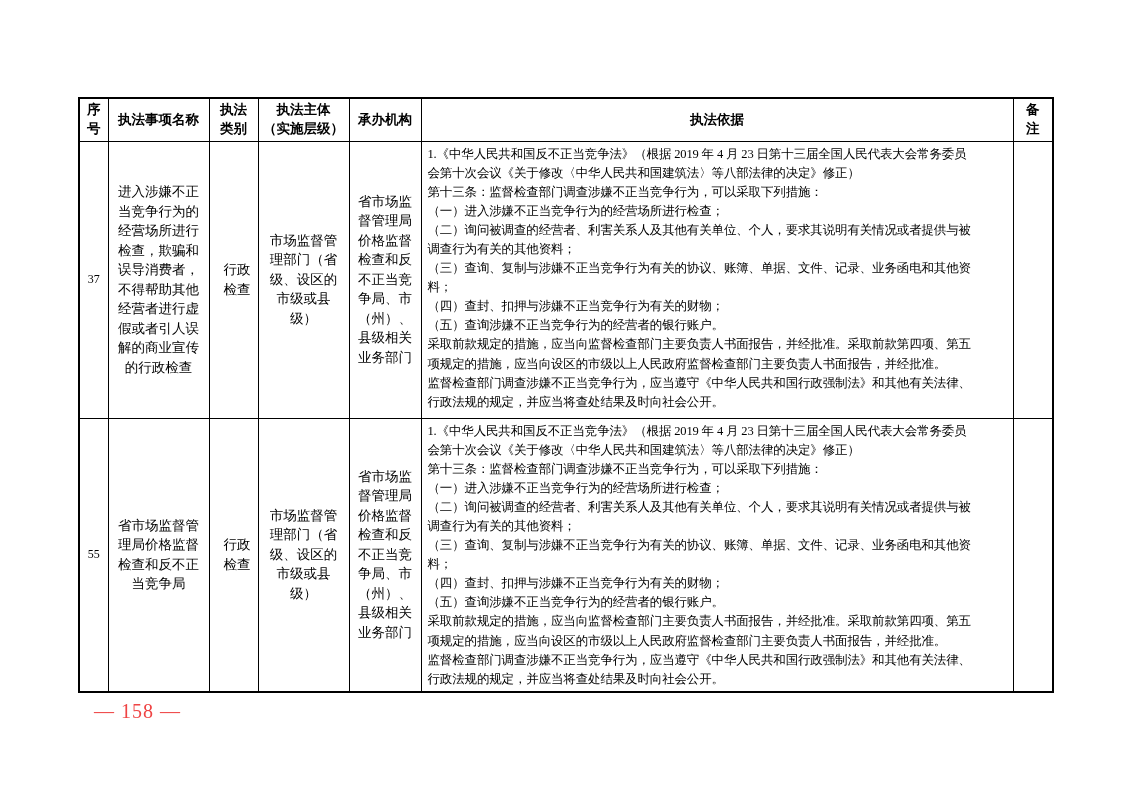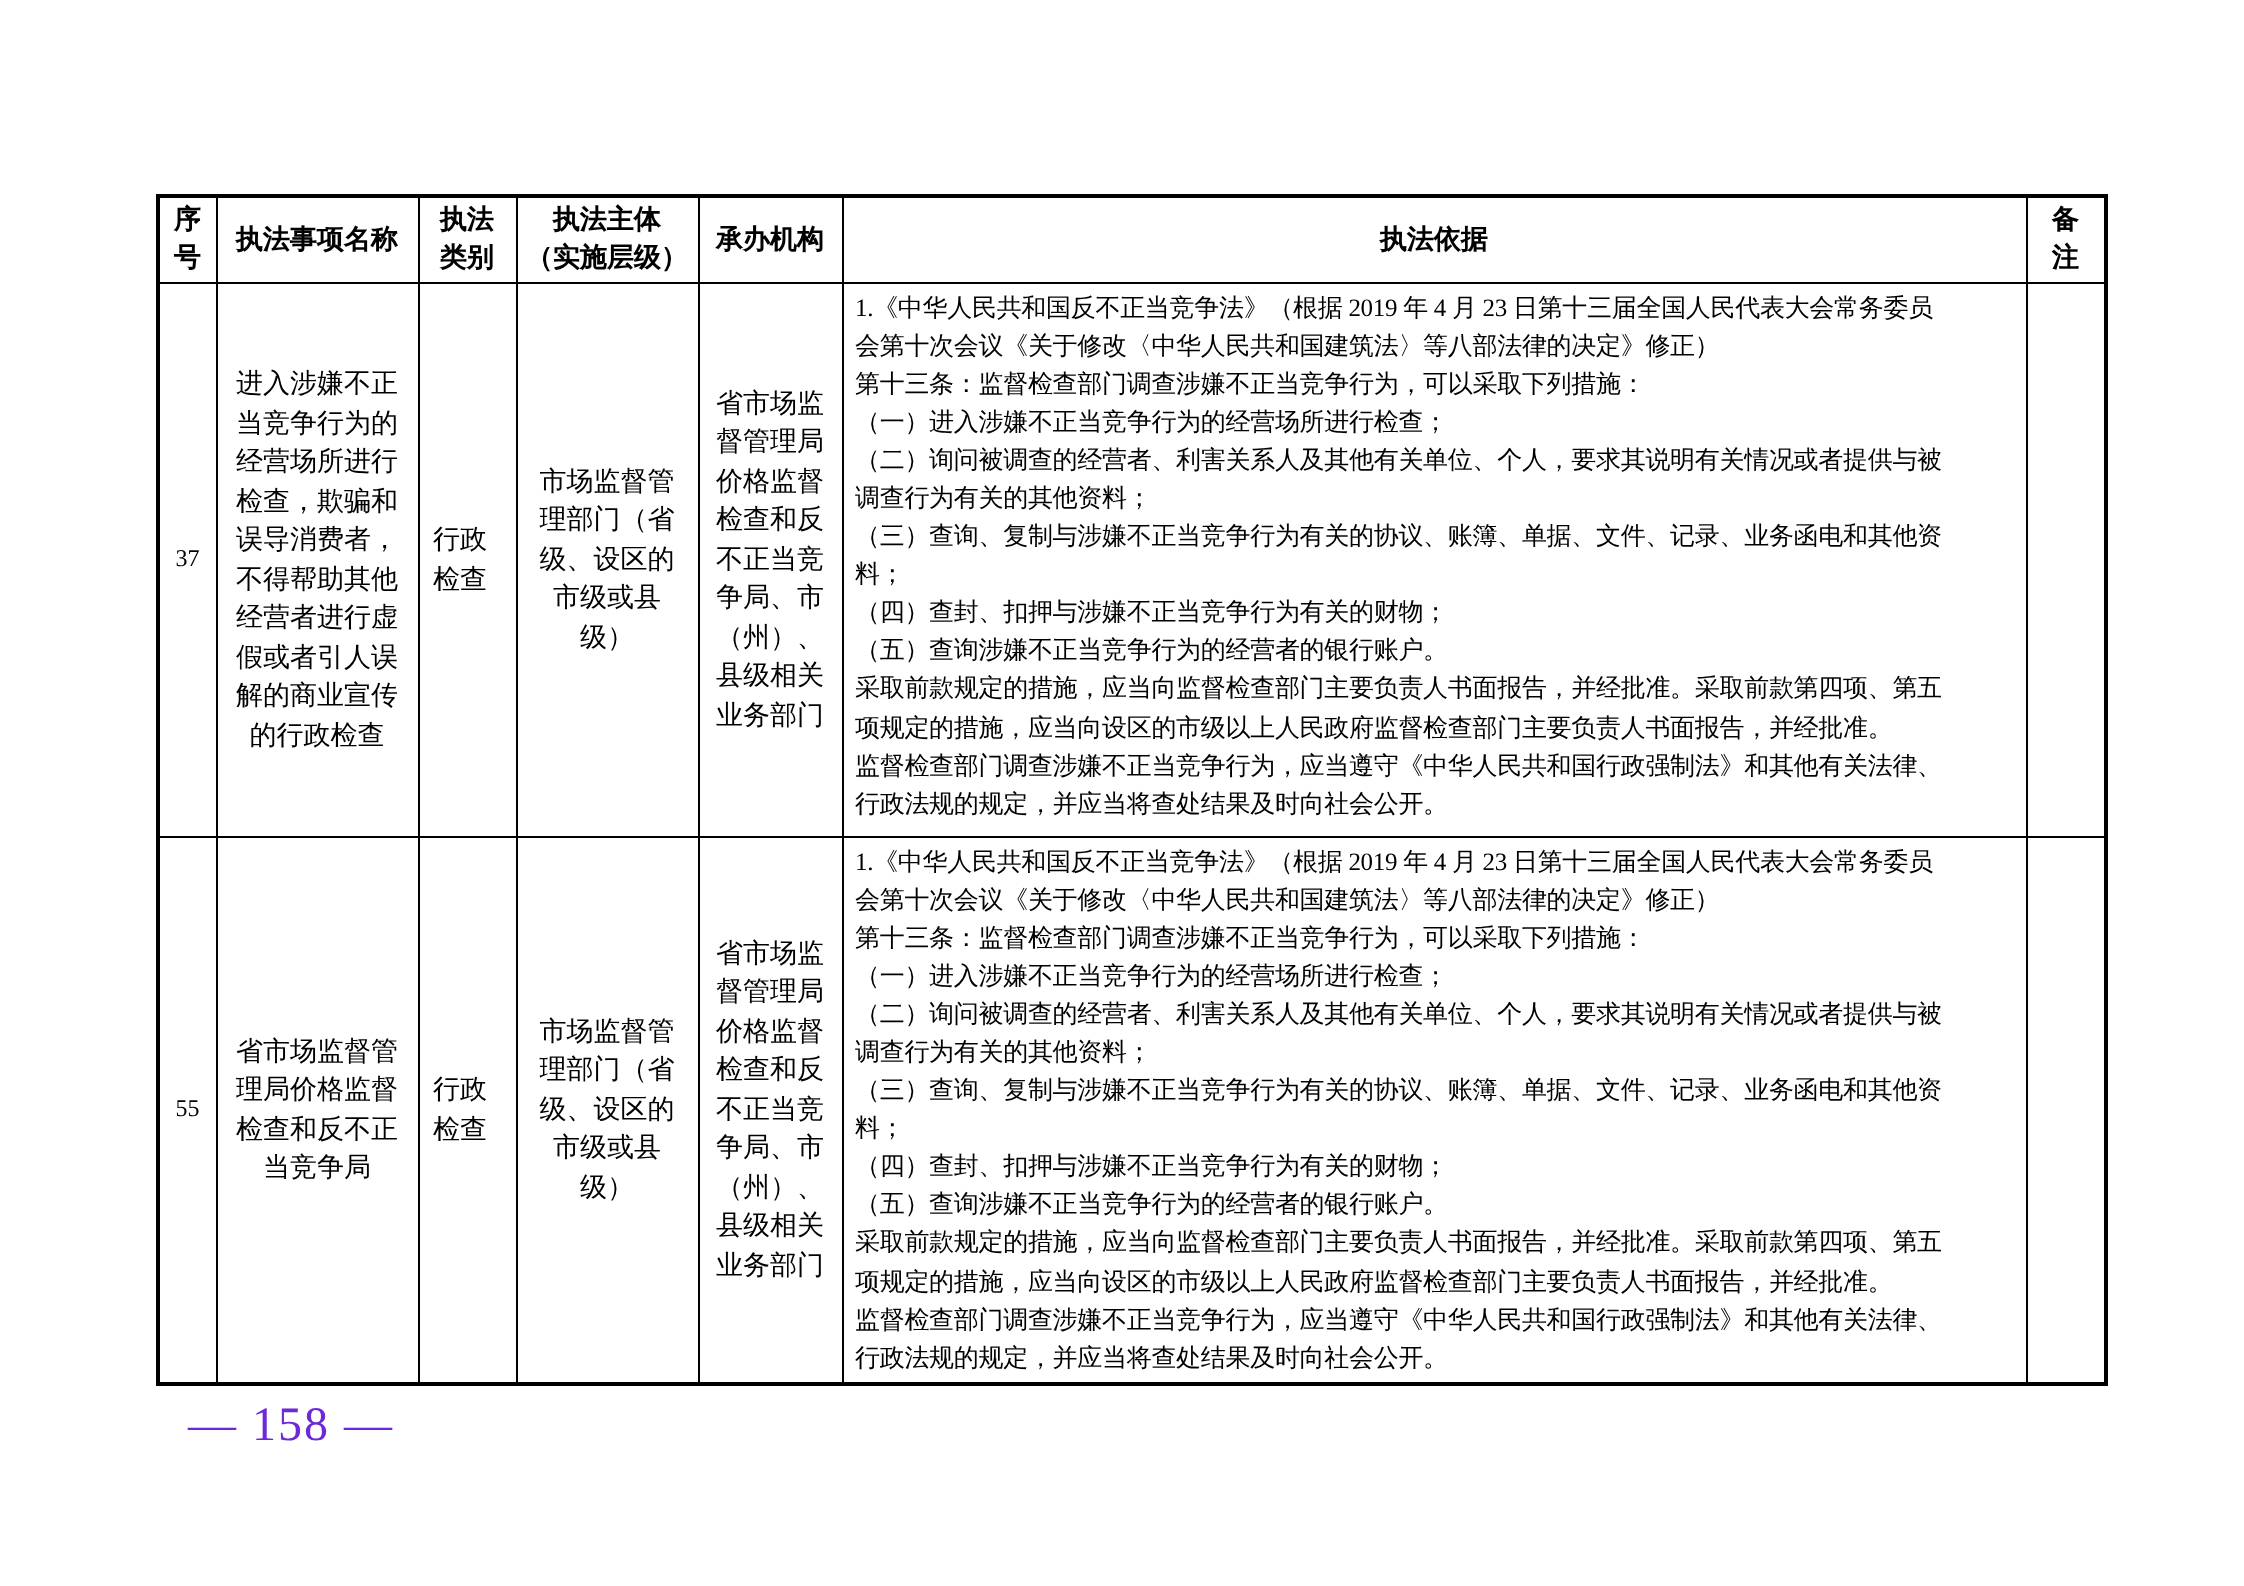--- a/index.html
+++ b/index.html
@@ -55,21 +55,21 @@
     font-family: "Liberation Serif", "DejaVu Serif", serif;
   }
   .c-name {
     text-align: center;
     vertical-align: middle;
     font-size: 13.5px;
     line-height: 19.5px;
     padding: 0 4px;
   }
   .c-type {
-    text-align: left;
+    text-align: right;
     vertical-align: middle;
     font-size: 13.5px;
     line-height: 19.5px;
     padding: 0 7px;
   }
   .c-subject {
     text-align: center;
     vertical-align: middle;
     font-size: 13.5px;
     line-height: 19.5px;
@@ -95,23 +95,23 @@
   }
   .c-note {
     vertical-align: middle;
     text-align: center;
     font-size: 13.5px;
   }
   .page-footer {
     position: absolute;
     left: 94px;
     top: 700px;
-    font-size: 24px;
+    font-size: 20px;
     letter-spacing: 1px;
-    color: #6d28d9;
+    color: #ef4444;
   }
 </style>
 </head>
 <body>
 
 <div class="page">
 
   <table class="doc-table">
     <colgroup>
       <col style="width:29px">

